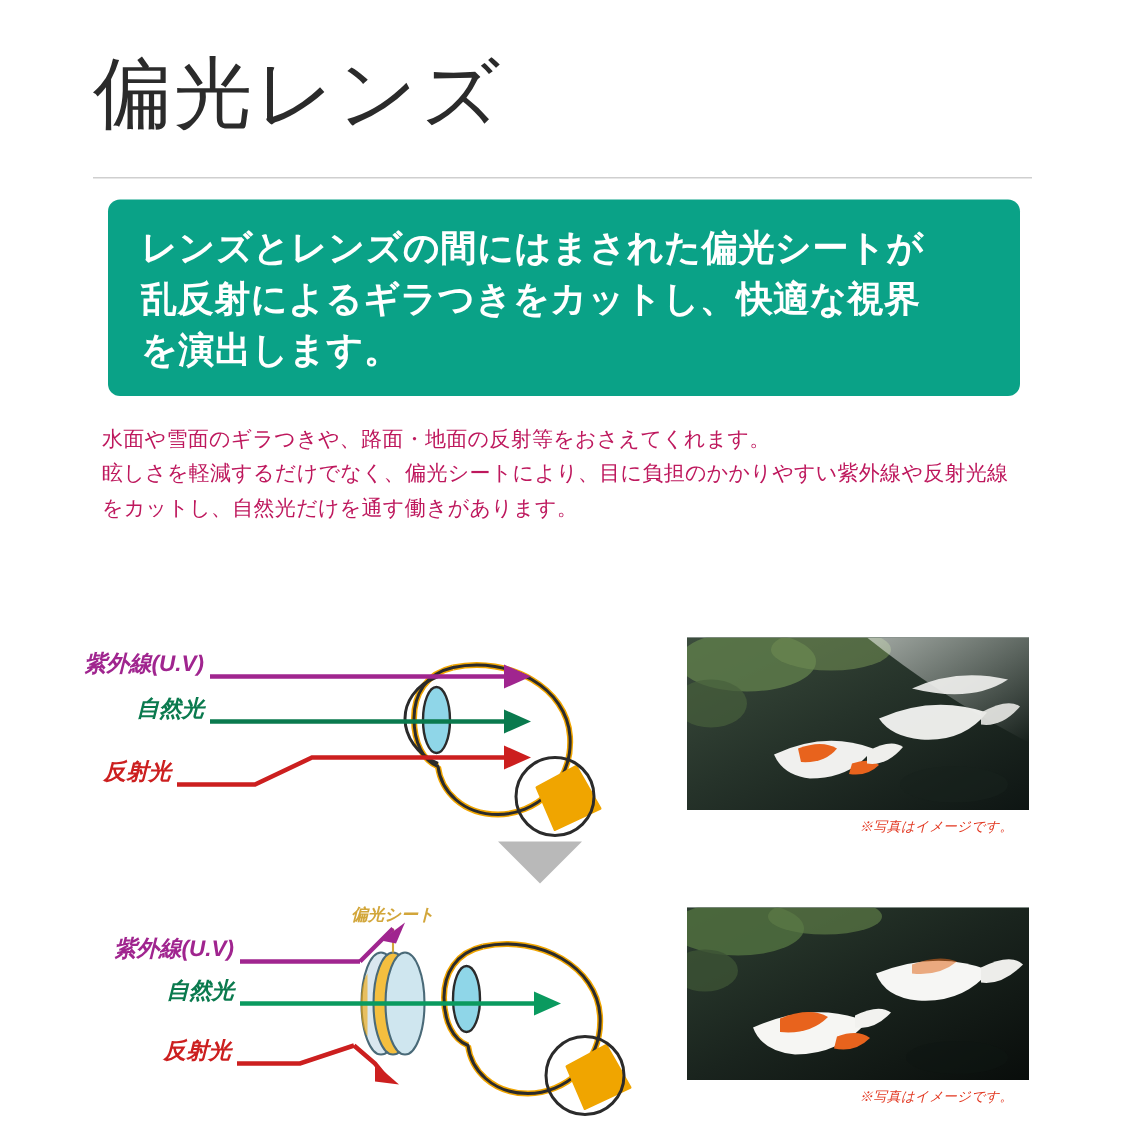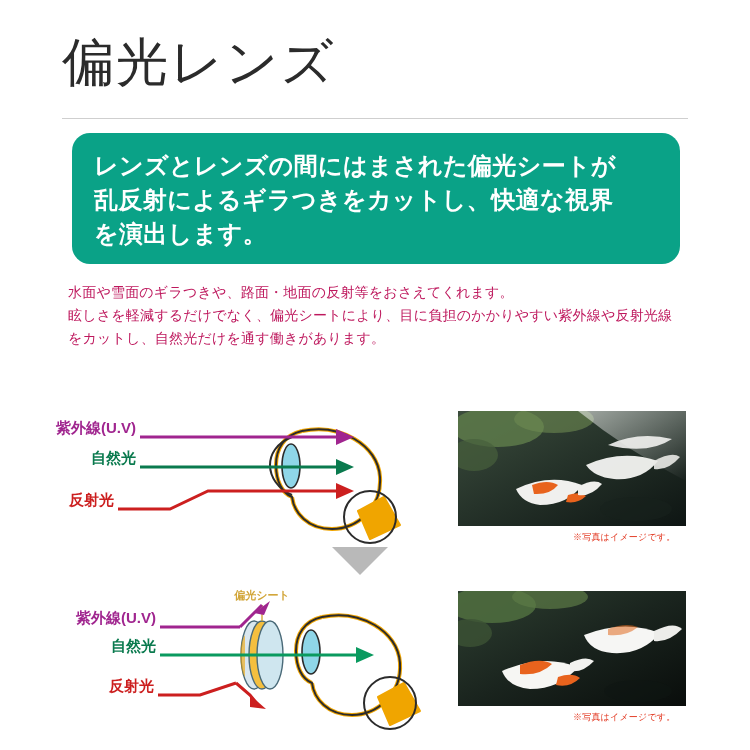--- a/index.html
+++ b/index.html
@@ -44,21 +44,21 @@
   }
 
   
   .callout {
     position: absolute;
     left: 72px;
     top: 133px;
     width: 608px;
     height: 131px;
     background: #0aa287;
-    border-radius: 18px;
+    border-radius: 8px;
     box-sizing: border-box;
     padding: 16px 22px 0 22px;
   }
   .callout-text {
     color: #ffffff;
     font-size: 24px;
     line-height: 1.42;
     letter-spacing: 0.4px;
     font-weight: 700;
     white-space: pre-line;
@@ -74,23 +74,24 @@
     line-height: 1.66;
     letter-spacing: 0.2px;
     color: #be185d;
     white-space: pre-line;
   }
 
   
   .diagram {
     position: absolute;
     left: 0;
-    top: 405px;
+    top: 419px;
     width: 750px;
     height: 332px;
+    font-style: italic;
   }
   .panel {
     position: absolute;
   }
   .panel-top { left: 40px; top: 0px; width: 400px; height: 140px; }
   .panel-bottom { left: 40px; top: 178px; width: 400px; height: 150px; }
 
   .svgwrap { display: block; }
 
   

